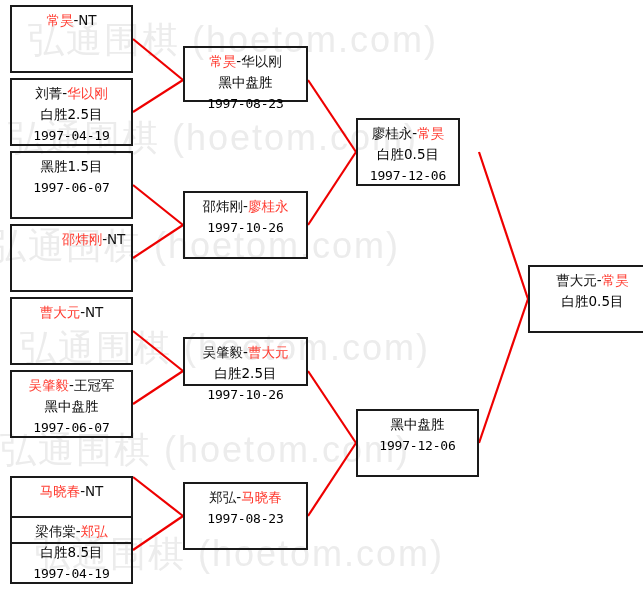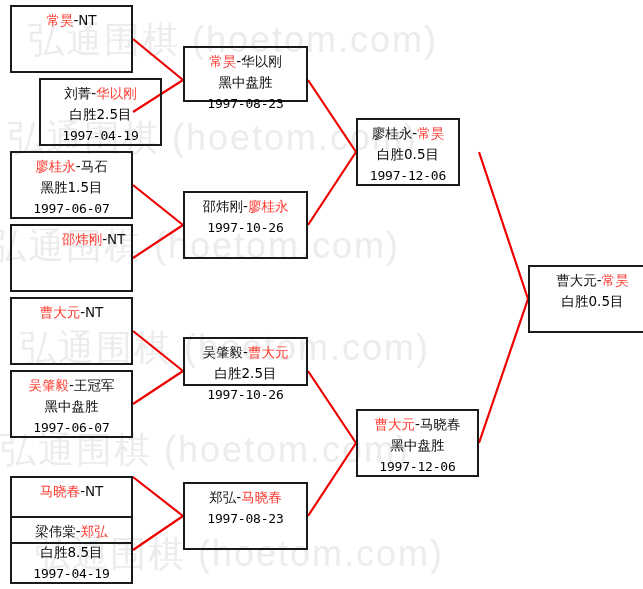--- a/index.html
+++ b/index.html
@@ -98,27 +98,26 @@
       <line x1="308" y1="371" x2="356" y2="443" stroke="#ee0000" stroke-width="2.2"></line>
       <line x1="308" y1="516" x2="356" y2="443" stroke="#ee0000" stroke-width="2.2"></line>
       <line x1="479" y1="152" x2="528" y2="299" stroke="#ee0000" stroke-width="2.2"></line>
       <line x1="479" y1="443" x2="528" y2="299" stroke="#ee0000" stroke-width="2.2"></line>
     </svg>
 
   <div id="nodes">
       <div class="node" style="left: 10px; top: 5px; width: 123px; height: 68px; border-color: rgb(26, 26, 26);">
         <div class="line1"><span class="p-red">常昊</span><span class="sep">-</span><span class="p-black">NT</span></div>
       </div>
-      <div class="node" style="left: 10px; top: 78px; width: 123px; height: 68px; border-color: rgb(26, 26, 26); margin-left: 29px;">
+      <div class="node" style="left: 10px; top: 78px; width: 123px; height: 68px; border-color: rgb(26, 26, 26);">
         <div class="line1"><span class="p-black">刘菁</span><span class="sep">-</span><span class="p-red">华以刚</span></div>
         <div class="line2">白胜2.5目</div>
         <div class="line3">1997-04-19</div>
       </div>
       <div class="node" style="left: 10px; top: 151px; width: 123px; height: 68px; border-color: rgb(26, 26, 26);">
-        <div class="line1"><span class="p-red">廖桂永</span><span class="sep">-</span><span class="p-black">马石</span></div>
         <div class="line2">黑胜1.5目</div>
         <div class="line3">1997-06-07</div>
       </div>
       <div class="node" style="left: 10px; top: 224px; width: 123px; height: 68px; border-color: rgb(26, 26, 26); padding-left: 44px;">
         <div class="line1"><span class="p-red">邵炜刚</span><span class="sep">-</span><span class="p-black">NT</span></div>
       </div>
       <div class="node" style="left: 10px; top: 297px; width: 123px; height: 68px; border-color: rgb(26, 26, 26);">
         <div class="line1"><span class="p-red">曹大元</span><span class="sep">-</span><span class="p-black">NT</span></div>
       </div>
       <div class="node" style="left: 10px; top: 370px; width: 123px; height: 68px; border-color: rgb(26, 26, 26);">
@@ -151,21 +150,20 @@
       <div class="node" style="left: 183px; top: 482px; width: 125px; height: 68px; border-color: rgb(26, 26, 26);">
         <div class="line1"><span class="p-black">郑弘</span><span class="sep">-</span><span class="p-red">马晓春</span></div>
         <div class="line3">1997-08-23</div>
       </div>
       <div class="node" style="left: 356px; top: 118px; width: 104px; height: 68px; border-color: rgb(26, 26, 26);">
         <div class="line1"><span class="p-black">廖桂永</span><span class="sep">-</span><span class="p-red">常昊</span></div>
         <div class="line2">白胜0.5目</div>
         <div class="line3">1997-12-06</div>
       </div>
       <div class="node" style="left: 356px; top: 409px; width: 123px; height: 68px; border-color: rgb(26, 26, 26);">
-        <div class="line1"><span class="p-red">曹大元</span><span class="sep">-</span><span class="p-black">马晓春</span></div>
         <div class="line2">黑中盘胜</div>
         <div class="line3">1997-12-06</div>
       </div>
       <div class="node" style="left: 528px; top: 265px; width: 129px; height: 68px; border-color: rgb(26, 26, 26);">
         <div class="line1"><span class="p-black">曹大元</span><span class="sep">-</span><span class="p-red">常昊</span></div>
         <div class="line2">白胜0.5目</div>
       </div>
     </div>
 
 </div>

